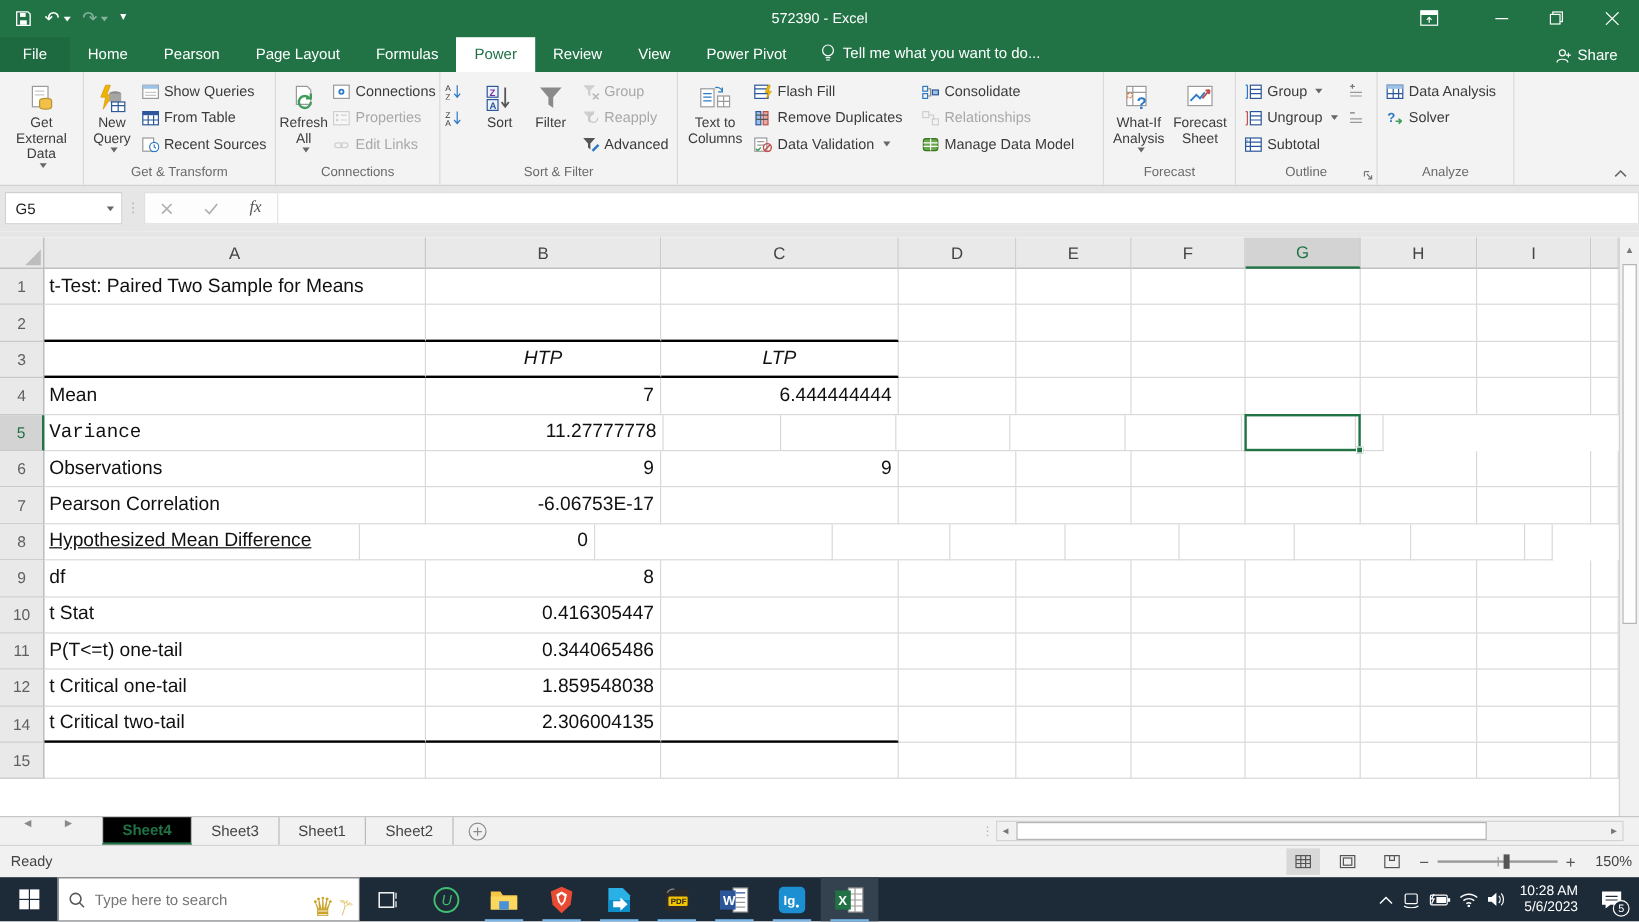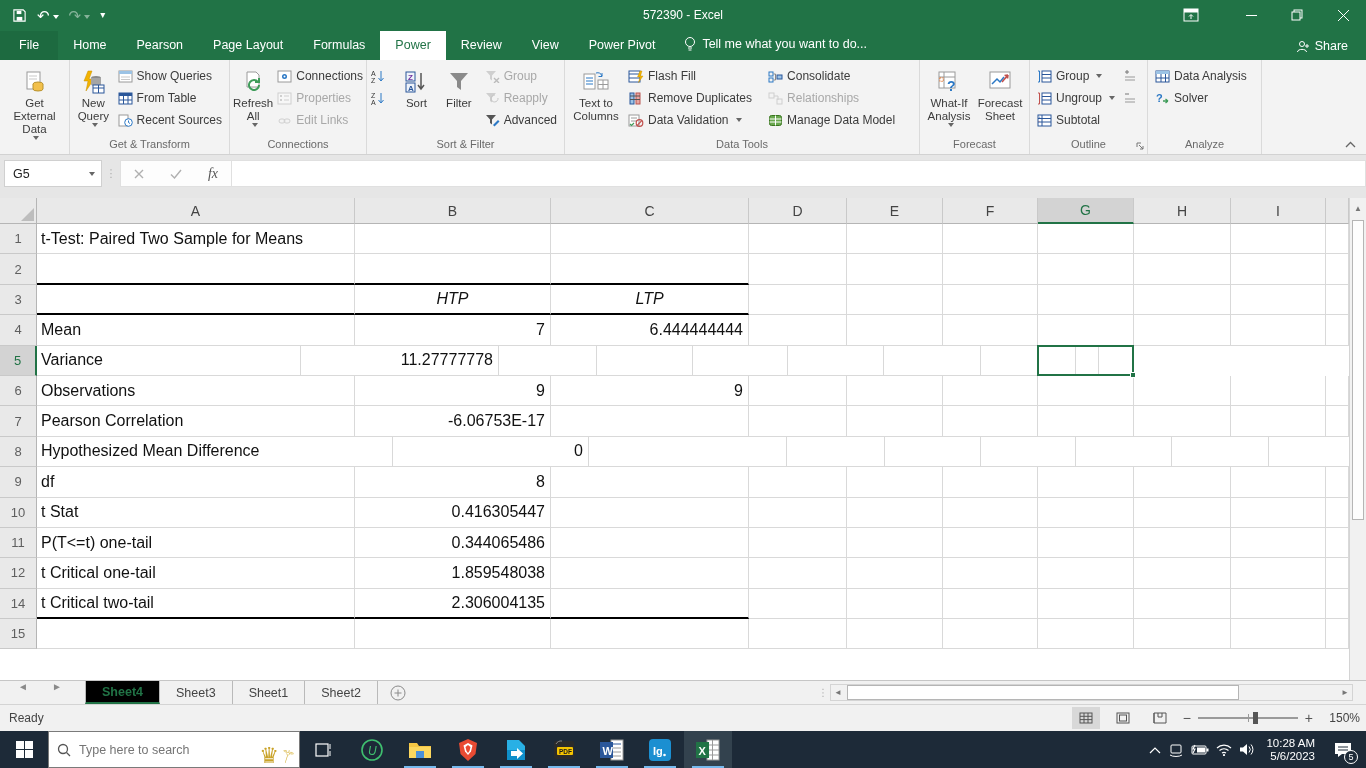--- a/index.html
+++ b/index.html
@@ -460,21 +460,20 @@
           <svg width="15" height="13" viewBox="0 0 15 13">
               <rect x="1.5" y="1.5" width="12" height="10" rx="2" fill="#6aa84f" stroke="#38761d"></rect>
               <line x1="1.5" y1="5" x2="13.5" y2="5" stroke="#fff"></line>
               <line x1="1.5" y1="8" x2="13.5" y2="8" stroke="#fff"></line>
               <line x1="7.5" y1="1.5" x2="7.5" y2="11.5" stroke="#fff"></line>
             </svg>
           <span>Manage Data Model</span>
         </div>
       </div>
     </div>
-    <div class="grp-label">Data Tools</div>
   </div>
 
   <div class="grp" style="width:110px;">
     <div class="grp-body">
       <div class="bigbtn" style="width:52px;">
         <div class="bicon">
           <svg width="24" height="24" viewBox="0 0 24 24">
               <rect x="2" y="2" width="16" height="16" fill="#fff" stroke="#9a9a9a"></rect>
               <line x1="2" y1="7" x2="18" y2="7" stroke="#9a9a9a"></line>
               <line x1="7" y1="2" x2="7" y2="18" stroke="#9a9a9a"></line>
@@ -673,21 +672,21 @@
         <div class="cell num" style="width: 98px;"></div>
         <div class="cell num" style="width: 96px;"></div>
         <div class="cell num" style="width: 95px;"></div>
         <div class="cell num" style="width: 96px;"></div>
         <div class="cell num" style="width: 97px;"></div>
         <div class="cell num" style="width: 95px;"></div>
         <div class="cell" style="width: 23px;"></div>
       </div>
       <div class="g-row">
         <div class="rhdr sel">5</div>
-        <div class="cell lab" style="width: 264px;">Variance</div>
+        <div class="cell lab" style="width: 318px; font-family: Liberation Mono, monospace;">Variance</div>
         <div class="cell num" style="width: 198px;">11.27777778</div>
         <div class="cell num" style="width: 98px;"></div>
         <div class="cell num" style="width: 96px;"></div>
         <div class="cell num" style="width: 95px;"></div>
         <div class="cell num" style="width: 96px;"></div>
         <div class="cell num" style="width: 97px;"></div>
         <div class="cell num" style="width: 95px;"></div>
         <div class="cell" style="width: 23px;"></div>
       </div>
       <div class="g-row">
@@ -711,21 +710,21 @@
         <div class="cell num" style="width: 98px;"></div>
         <div class="cell num" style="width: 96px;"></div>
         <div class="cell num" style="width: 95px;"></div>
         <div class="cell num" style="width: 96px;"></div>
         <div class="cell num" style="width: 97px;"></div>
         <div class="cell num" style="width: 95px;"></div>
         <div class="cell" style="width: 23px;"></div>
       </div>
       <div class="g-row">
         <div class="rhdr">8</div>
-        <div class="cell lab" style="width: 356px;">Hypothesized Mean Difference</div>
+        <div class="cell lab" style="width: 263px; text-decoration: underline;">Hypothesized Mean Difference</div>
         <div class="cell num" style="width: 196px;">0</div>
         <div class="cell num" style="width: 198px;"></div>
         <div class="cell num" style="width: 98px;"></div>
         <div class="cell num" style="width: 96px;"></div>
         <div class="cell num" style="width: 95px;"></div>
         <div class="cell num" style="width: 96px;"></div>
         <div class="cell num" style="width: 97px;"></div>
         <div class="cell num" style="width: 95px;"></div>
         <div class="cell" style="width: 23px;"></div>
       </div>

